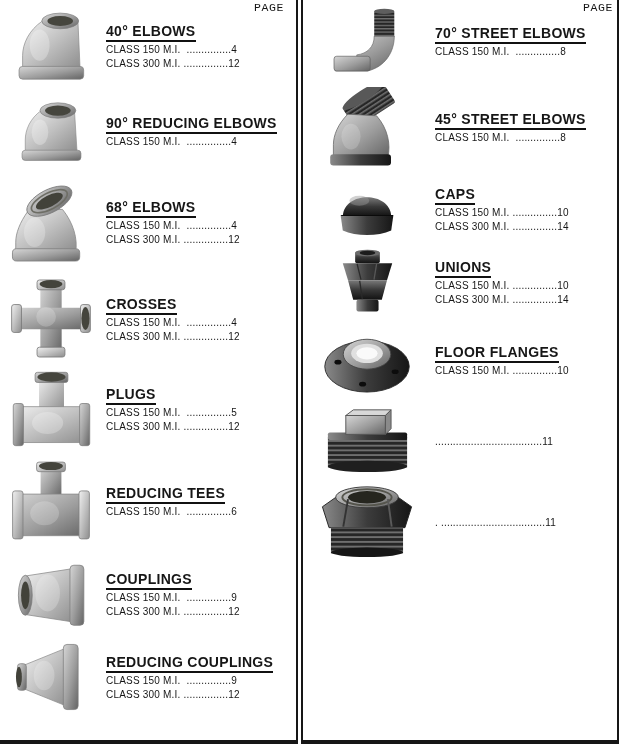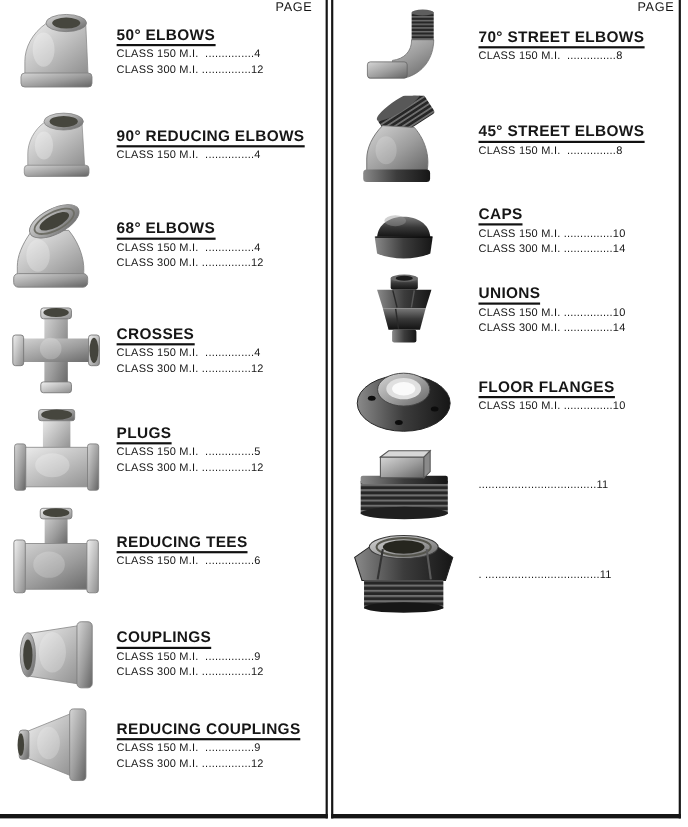--- a/index.html
+++ b/index.html
@@ -3,21 +3,21 @@
 <meta charset="utf-8">
 <style>
   html,body{margin:0;padding:0;}
   body{
     width:625px;height:752px;background:#ffffff;position:relative;overflow:hidden;
     font-family:"Liberation Sans", sans-serif;color:#161616;
   }
   .col{position:absolute;top:0;height:744px;box-sizing:border-box;background:#fff;}
   .col-left{left:0;width:298px;border-right:2px solid #161616;border-bottom:4px solid #161616;}
   .col-right{left:301px;width:318px;border-left:2px solid #161616;border-right:2px solid #161616;border-bottom:4px solid #161616;}
-  .page-header{position:absolute;top:1px;font-size:11.5px;letter-spacing:.6px;color:#161616;}
+  .page-header{position:absolute;top:1px;font-size:11.5px;letter-spacing:.6px;color:#161616;font-family:Liberation Mono, monospace;}
   .col-left .page-header{right:12px;}
   .col-right .page-header{right:4px;}
   .items{display:flex;flex-direction:column;padding-top:2px;}
   .item{display:flex;align-items:center;}
   .img{flex:none;display:flex;justify-content:center;align-items:center;}
   .col-left .img{width:102px;}
   .col-right .img{width:128px;}
   .txt{padding-left:4px;}
   .title{
     display:inline-block;font-size:14px;font-weight:bold;letter-spacing:.3px;
@@ -85,21 +85,21 @@
         <div class="img">
           <svg width="72" height="71" viewBox="0 0 100 100">
             <path d="M38,14 C19,27 10,46 10,63 L10,82 L91,82 L88,16 Z" fill="url(#gL)" stroke="#8a8a8a"></path>
             <rect x="5" y="78" width="91" height="18" rx="5" fill="url(#gM)" stroke="#808080"></rect>
             <ellipse cx="63" cy="14" rx="26" ry="11" fill="url(#gM)" stroke="#7d7d7d"></ellipse>
             <ellipse cx="63" cy="14" rx="18" ry="7" fill="#46463e"></ellipse>
             <ellipse cx="34" cy="48" rx="14" ry="22" fill="#ffffff" opacity="0.28"></ellipse>
           </svg>
         </div>
         <div class="txt">
-          <div><span class="title">50° ELBOWS</span></div>
+          <div><span class="title">40° ELBOWS</span></div>
           <div class="line"><span>CLASS 150 M.I.</span><span>  ...............</span><span>4</span></div>
           <div class="line"><span>CLASS 300 M.I.</span><span> ...............</span><span>12</span></div>
         </div>
       </div>
 
       <div class="item">
         <div class="img">
           <svg width="73" height="64" viewBox="0 0 100 100">
             <path d="M34,18 C17,30 9,48 9,64 L9,84 L90,84 L86,20 Z" fill="url(#gL)" stroke="#8a8a8a"></path>
             <rect x="4" y="80" width="92" height="16" rx="5" fill="url(#gM)" stroke="#808080"></rect>

